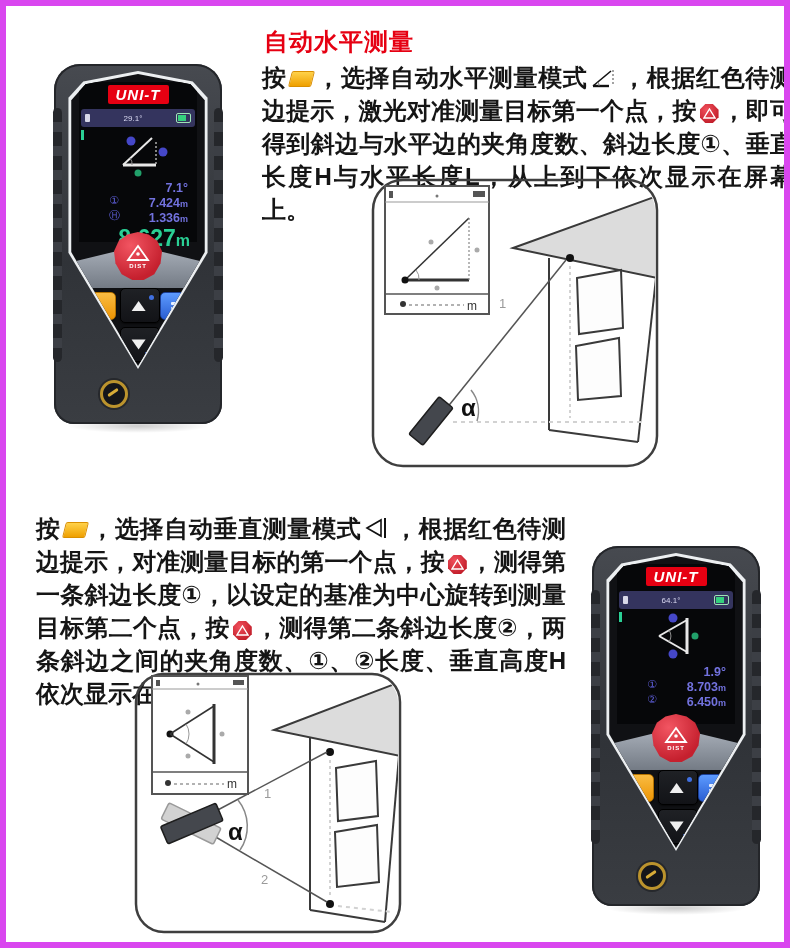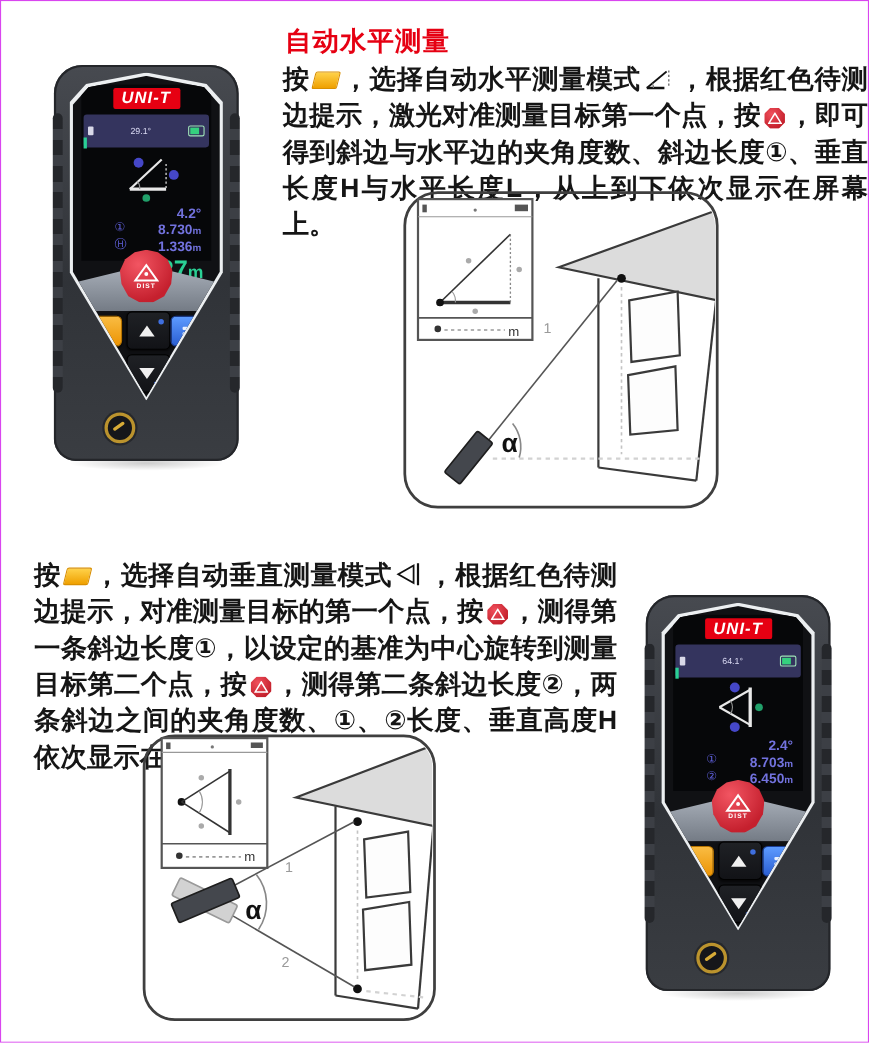--- a/index.html
+++ b/index.html
@@ -1,17 +1,17 @@
 <!DOCTYPE html>
 <html><head>
 <meta charset="utf-8">
 <style>
   html,body{margin:0;padding:0;background:#ffffff;}
   .page{position:relative;width:790px;height:948px;background:#fff;overflow:hidden;
-        font-family:"Liberation Sans","DejaVu Sans",sans-serif;border:1px solid #d946ef;box-sizing:border-box;}
+        font-family:"Liberation Sans","DejaVu Sans",sans-serif;border:6px solid #d946ef;box-sizing:border-box;}
 
   
   .sec-title{position:absolute;color:#e60012;font-size:24px;font-weight:bold;letter-spacing:1px;}
   .para{position:absolute;font-size:24px;line-height:33px;color:#151515;font-weight:600;text-align:justify;}
   .para .seg{vertical-align:baseline;}
 
   
   .ic-func{display:inline-block;width:21px;height:14px;margin:0 3px;vertical-align:-1px;
            background:linear-gradient(180deg,#ffd24a,#efa000);border:1px solid #d98f00;border-radius:2px;
            transform:skewX(-14deg);}
@@ -35,21 +35,21 @@
   .dev-body::before{left:-1px;}
   .dev-body::after{right:-1px;}
   .dev-face{position:absolute;left:10px;right:10px;top:7px;height:298px;background:#eceff1;
             clip-path:polygon(13% 3.5%,50% 0%,87% 3.5%,97% 9%,97% 61%,50% 100%,3% 61%,3% 9%);}
   .dev-face-inner{position:absolute;inset:3px;background:#101114;
             clip-path:polygon(13% 3.5%,50% 0%,87% 3.5%,97% 9%,97% 61%,50% 100%,3% 61%,3% 9%);}
 
   .scr{position:absolute;top:8px;left:12px;right:12px;height:160px;background:#060709;}
   .scr-logo{margin:3px auto 0;width:fit-content;background:#e60012;color:#fff;font-size:15px;font-weight:bold;
             font-style:italic;letter-spacing:1px;padding:1px 8px;border-radius:2px;}
-  .scr-status{margin:5px 2px 0;height:30px;background:#34345e;border-radius:3px;display:flex;align-items:center;padding:0 4px;}
+  .scr-status{margin:5px 2px 0;height:18px;background:#34345e;border-radius:3px;display:flex;align-items:center;padding:0 4px;}
   .st-laser{width:5px;height:8px;background:#d8d8e8;border-radius:1px;}
   .st-angle{flex:1;text-align:center;font-size:8px;color:#d9d9f2;}
   .st-batt{width:13px;height:8px;border:1px solid #9fe4b8;border-radius:2px;position:relative;}
   .st-batt i{position:absolute;left:1px;top:1px;bottom:1px;width:8px;background:#35d07e;}
   .scr-tick{position:absolute;left:2px;top:48px;width:3px;height:10px;background:#2ad095;}
   .scr-mode{display:block;margin:2px auto 0;width:fit-content;}
   .scr-rows{margin-top:1px;}
   .srow{position:relative;height:15px;text-align:right;padding-right:9px;}
   .sbadge{position:absolute;left:30px;top:1px;color:#5d5dd6;font-size:11px;line-height:13px;}
   .sval{color:#7272de;font-weight:bold;font-size:12.5px;}
@@ -130,25 +130,25 @@
             <line x1="16" y1="36" x2="45" y2="9" stroke="#e8e8e8" stroke-width="2"></line>
             <line x1="16" y1="36" x2="49" y2="36" stroke="#e8e8e8" stroke-width="3"></line>
             <line x1="49" y1="13" x2="49" y2="36" stroke="#b9b9b9" stroke-width="1.4" stroke-dasharray="2,2"></line>
             <path d="M 25 36 A 9 9 0 0 0 23 29" stroke="#8f8f8f" fill="none"></path>
             <circle cx="24" cy="12" r="4.5" fill="#4547c8"></circle>
             <circle cx="56" cy="23" r="4.5" fill="#4547c8"></circle>
             <circle cx="31" cy="44" r="3.5" fill="#21a06a"></circle>
           </svg>
           <div class="scr-rows">
             <div class="srow">
-              <span class="sval">4.2°</span>
+              <span class="sval">7.1°</span>
             </div>
             <div class="srow">
               <span class="sbadge">①</span>
-              <span class="sval">8.730</span><span class="sunit">m</span>
+              <span class="sval">7.424</span><span class="sunit">m</span>
             </div>
             <div class="srow">
               <span class="sbadge">Ⓗ</span>
               <span class="sval">1.336</span><span class="sunit">m</span>
             </div>
           </div>
           <div class="scr-result">
             <span>8.627</span><span class="runit">m</span>
           </div>
         </div>
@@ -319,21 +319,21 @@
             <line x1="12" y1="25" x2="40" y2="9" stroke="#e8e8e8" stroke-width="2"></line>
             <line x1="12" y1="25" x2="40" y2="41" stroke="#e8e8e8" stroke-width="2"></line>
             <line x1="40" y1="7" x2="40" y2="43" stroke="#e8e8e8" stroke-width="3"></line>
             <path d="M 22 19 A 11 11 0 0 1 22 31" stroke="#8f8f8f" fill="none"></path>
             <circle cx="26" cy="7" r="4.5" fill="#4547c8"></circle>
             <circle cx="26" cy="43" r="4.5" fill="#4547c8"></circle>
             <circle cx="48" cy="25" r="3.5" fill="#21a06a"></circle>
           </svg>
           <div class="scr-rows">
             <div class="srow">
-              <span class="sval">2.4°</span>
+              <span class="sval">1.9°</span>
             </div>
             <div class="srow">
               <span class="sbadge">①</span>
               <span class="sval">8.703</span><span class="sunit">m</span>
             </div>
             <div class="srow">
               <span class="sbadge">②</span>
               <span class="sval">6.450</span><span class="sunit">m</span>
             </div>
           </div>

